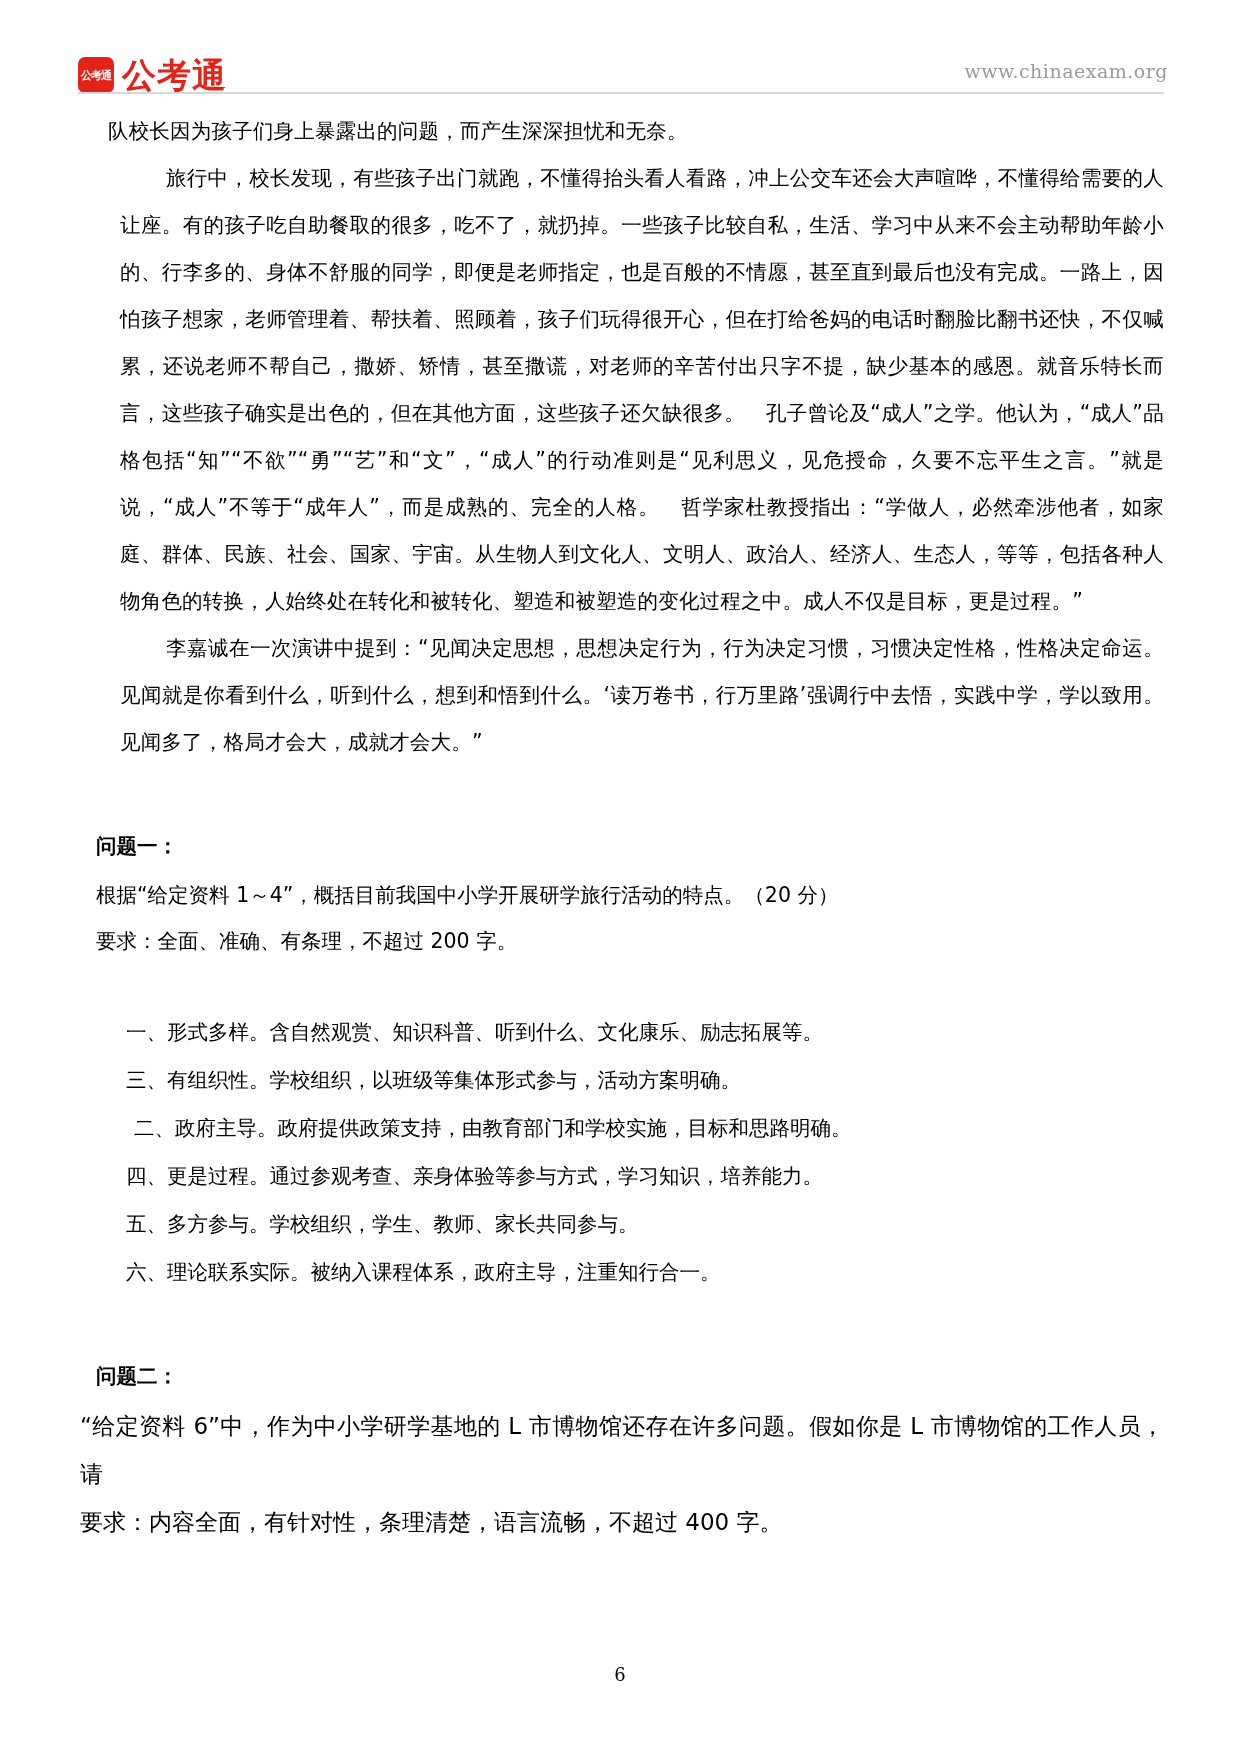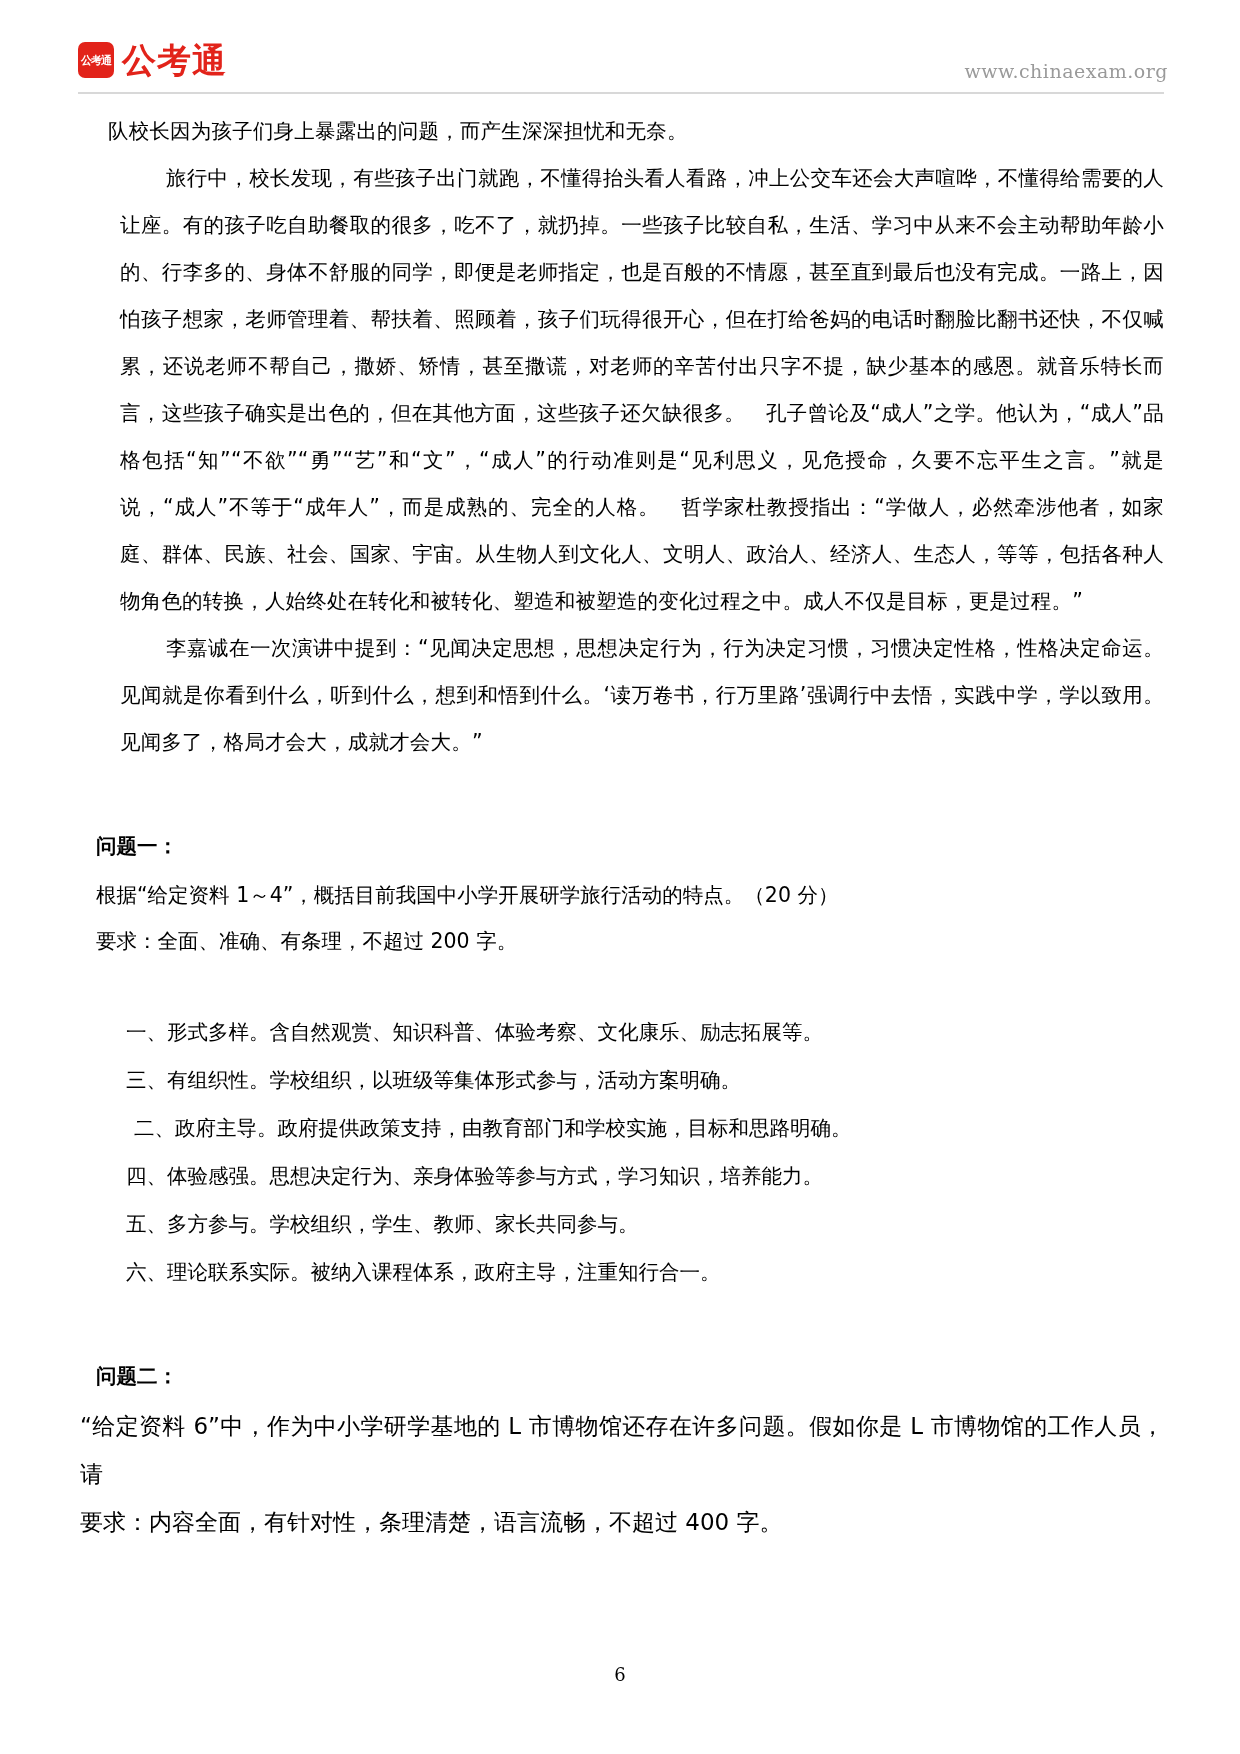--- a/index.html
+++ b/index.html
@@ -24,21 +24,21 @@
   .header {
     position: absolute;
     left: 0;
     top: 0;
     width: 1240px;
     height: 92px;
   }
   .logo-wrap {
     position: absolute;
     left: 78px;
-    top: 42px;
+    top: 57px;
     display: flex;
     align-items: center;
     gap: 8px;
   }
   .logo-badge {
     width: 36px;
     height: 36px;
     border-radius: 7px;
     background: #e2231a;
     color: #ffffff;
@@ -173,24 +173,24 @@
 
     <div class="spacer-lg"></div>
 
     <div>
       <p class="q-head">问题一：</p>
       <p class="q-line">根据“给定资料 1～4”，概括目前我国中小学开展研学旅行活动的特点。（20 分）</p>
       <p class="q-line">要求：全面、准确、有条理，不超过 200 字。</p>
 
       <div class="spacer-md"></div>
 
-      <p class="ans-line">一、形式多样。含自然观赏、知识科普、体验考察、文化康乐、励志拓展等。</p>
+      <p class="ans-line">一、形式多样。含自然观赏、知识科普、听到什么、文化康乐、励志拓展等。</p>
       <p class="ans-line">三、有组织性。学校组织，以班级等集体形式参与，活动方案明确。</p>
       <p class="ans-line shift">二、政府主导。政府提供政策支持，由教育部门和学校实施，目标和思路明确。</p>
-      <p class="ans-line">四、体验感强。思想决定行为、亲身体验等参与方式，学习知识，培养能力。</p>
+      <p class="ans-line">四、更是过程。通过参观考查、亲身体验等参与方式，学习知识，培养能力。</p>
       <p class="ans-line">五、多方参与。学校组织，学生、教师、家长共同参与。</p>
       <p class="ans-line">六、理论联系实际。被纳入课程体系，政府主导，注重知行合一。</p>
     </div>
 
     <div class="spacer-lg"></div>
 
     <div>
       <p class="q-head">问题二：</p>
       <p class="q2-line">“给定资料 6”中，作为中小学研学基地的 L 市博物馆还存在许多问题。假如你是 L 市博物馆的工作人员，请</p>
       <p class="q2-line">要求：内容全面，有针对性，条理清楚，语言流畅，不超过 400 字。</p>

